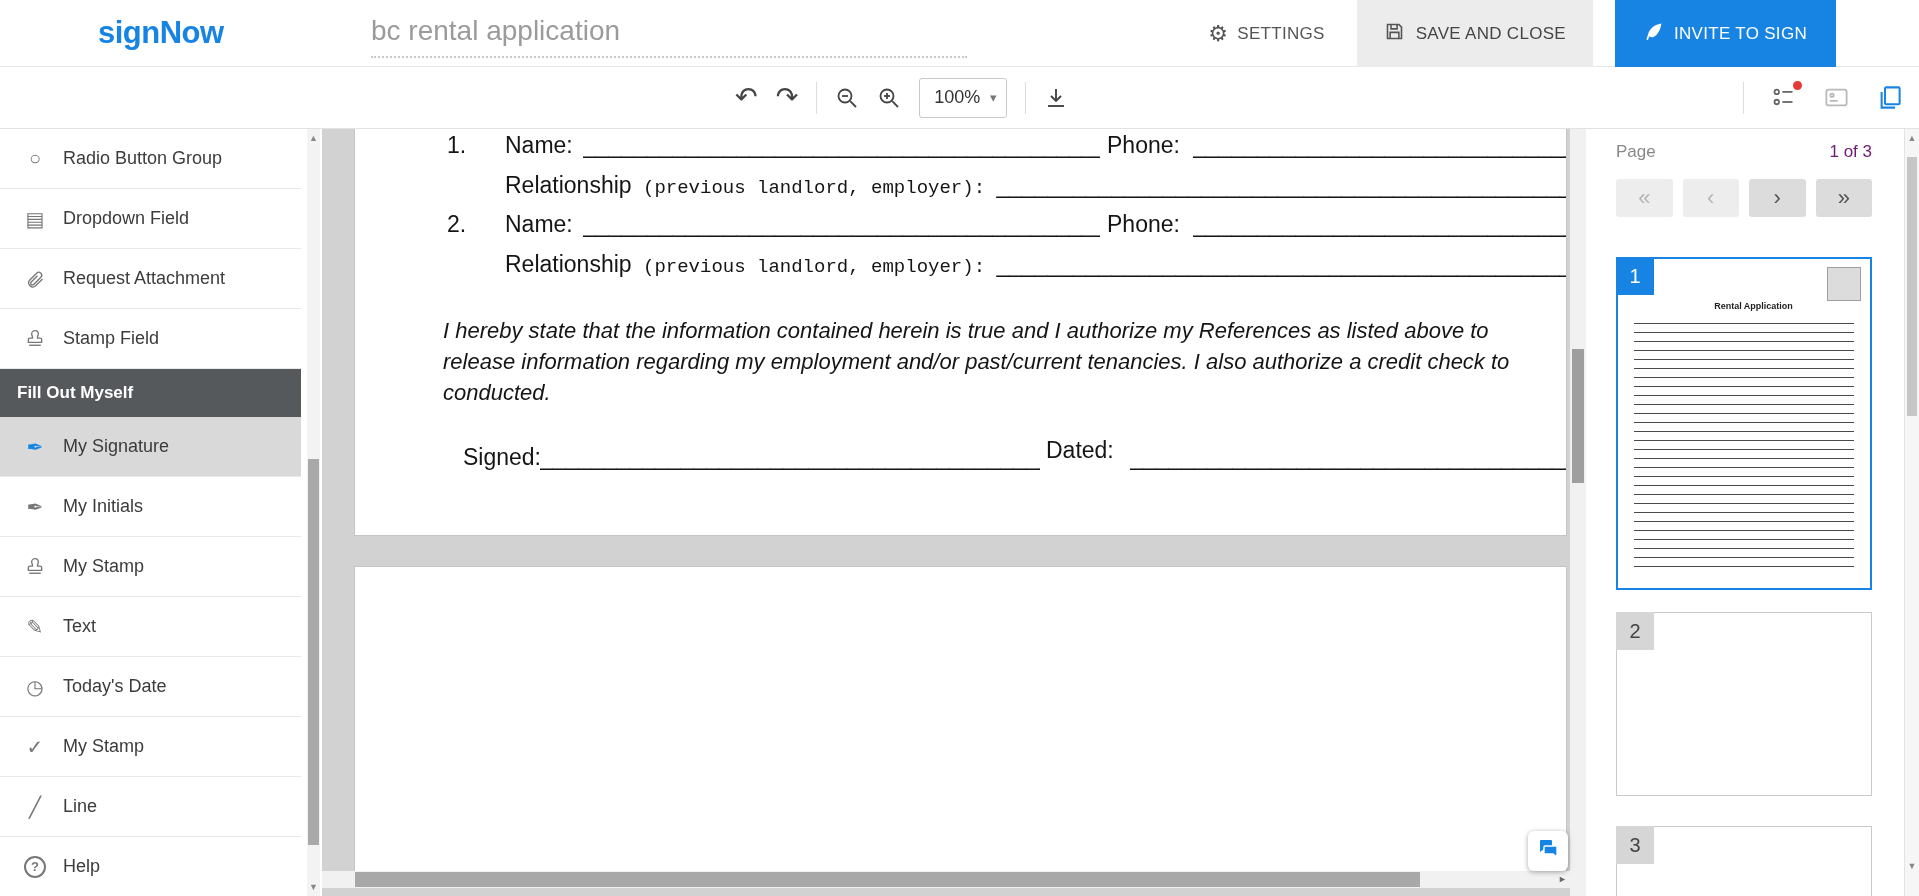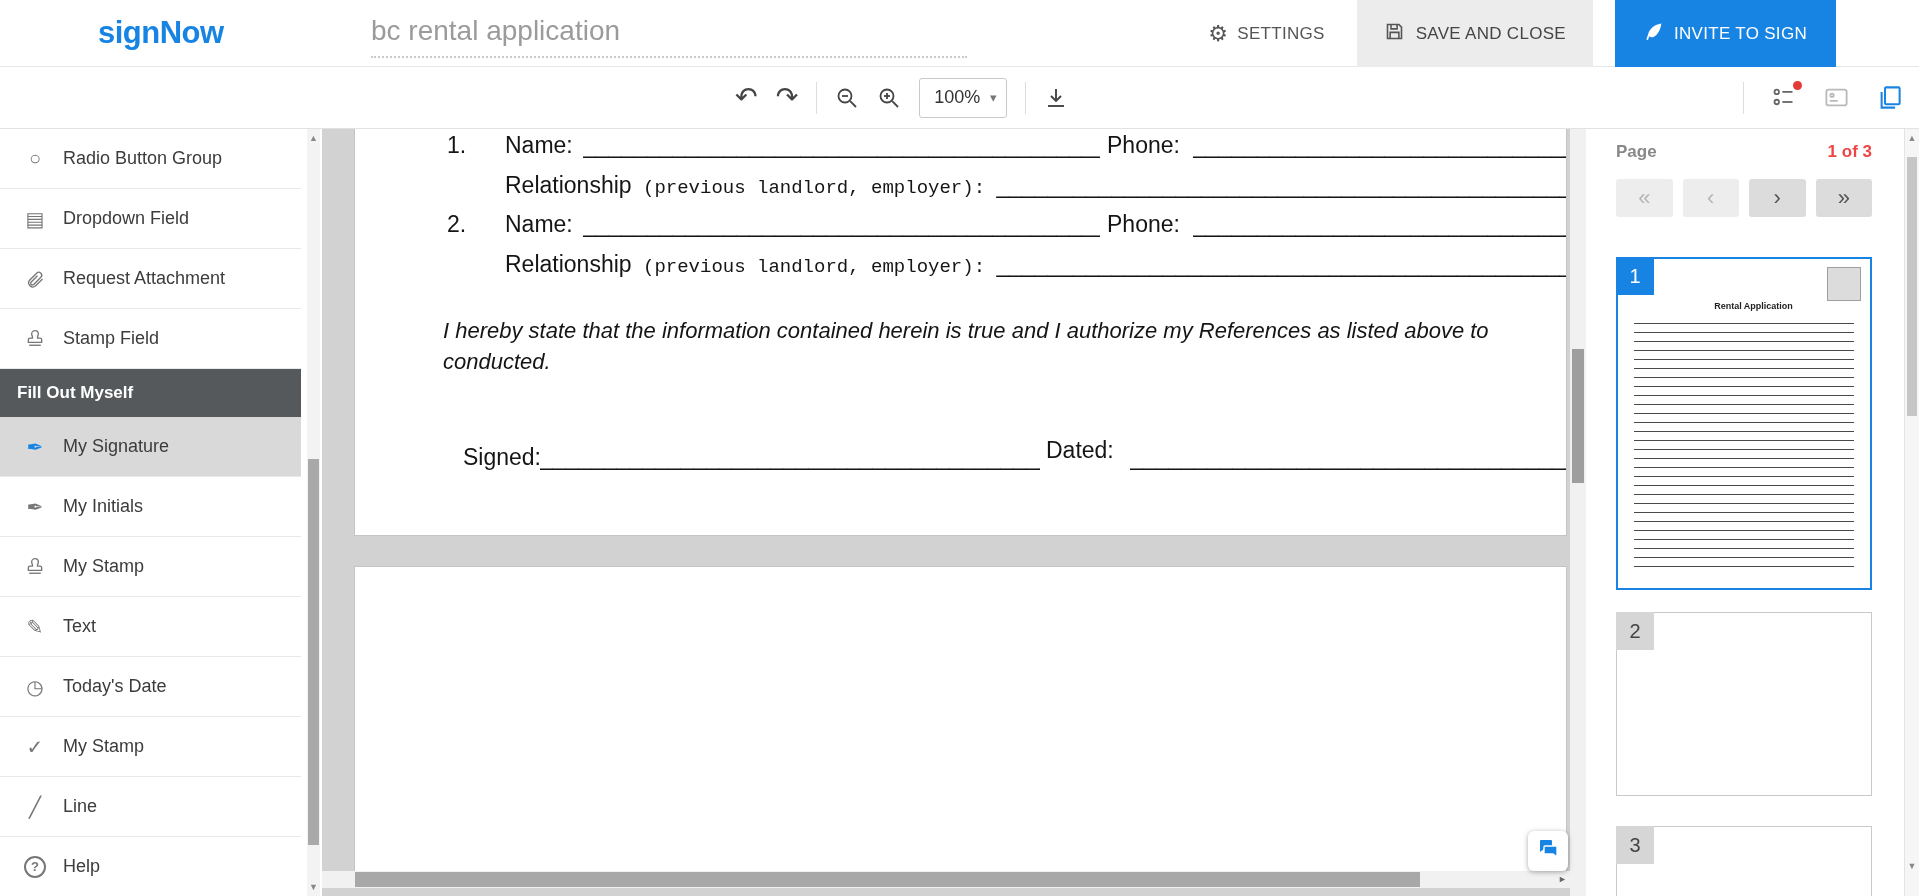--- a/index.html
+++ b/index.html
@@ -74,23 +74,23 @@
   .v-scroll { position:absolute; right:0; top:0; bottom:0; width:16px; background:#f1f1f1; }
   .v-thumb { position:absolute; left:2px; right:2px; top:220px; height:134px; background:#9e9e9e; cursor:pointer; }
 
   .chat-btn { position:absolute; right:18px; bottom:25px; width:40px; height:40px; background:#fff;
               border-radius:6px; box-shadow:0 1px 5px rgba(0,0,0,.35); display:flex; align-items:center;
               justify-content:center; cursor:pointer; }
 
   
   #panel { position:absolute; top:129px; left:1586px; right:0; bottom:0; background:#fff; overflow:hidden; }
   .panel-head { position:absolute; top:13px; left:30px; right:47px; display:flex;
-                justify-content:space-between; font-size:17px;font-weight:bold; }
+                justify-content:space-between; font-size:17px; }
   .panel-head .pl { color:#888; }
-  .panel-head .pc { color:#ef4444; }
+  .panel-head .pc { color:#701a75; }
   .panel-nav { position:absolute; top:50px; left:30px; right:47px; display:flex; gap:10px; }
   .nav-btn { flex:1; height:38px; border-radius:3px; display:flex; align-items:center;
              justify-content:center; font-size:22px; cursor:pointer; }
   .nav-btn.disabled { background:#ededed; color:#b5b5b5; }
   .nav-btn.enabled { background:#dcdcdc; color:#555; }
   .thumb { position:absolute; left:30px; width:256px; background:#fff; cursor:pointer; }
   #thumb1 { top:128px; height:333px; border:2px solid #1784e4; }
   #thumb2 { top:483px; height:184px; border:1px solid #c9c9c9; }
   #thumb3 { top:697px; height:260px; border:1px solid #c9c9c9; }
   .badge { position:absolute; width:38px; height:38px; display:flex; align-items:center;
@@ -288,20 +288,21 @@
       <span class="doc" style="left:92px; top:82px;">2.</span>
       <span class="doc" style="left:150px; top:82px;">Name:</span>
       <span class="doc fill" style="left:228px; top:82px; width:517px;">__________________________________________</span>
       <span class="doc" style="left:752px; top:82px;">Phone:</span>
       <span class="doc fill" style="left:838px; top:82px; width:373px;">____________________________________</span>
 
       <span class="doc hintline" style="left:150px; top:122px;"><span>Relationship</span><span class="hint"> (previous landlord, employer):  </span><span>_________________________________________________________</span></span>
 
       <div class="para">
         <span class="stline">I hereby state that the information contained herein is true and I authorize my References as listed above to</span>
+        <span class="stline">release information regarding my employment and/or past/current tenancies.  I also authorize a credit check to</span>
         <span class="stline">conducted.</span>
       </div>
 
       <span class="doc" style="left:88px; top:315px;margin-left:20px;">Signed:</span>
       <span class="doc fill" style="left:185px; top:315px; width:500px;">_________________________________________</span>
       <span class="doc" style="left:691px; top:308px;">Dated:</span>
       <span class="doc fill" style="left:775px; top:315px; width:436px;">_______________________________________</span>
     </div>
 
     <div class="page" id="page2"></div>

